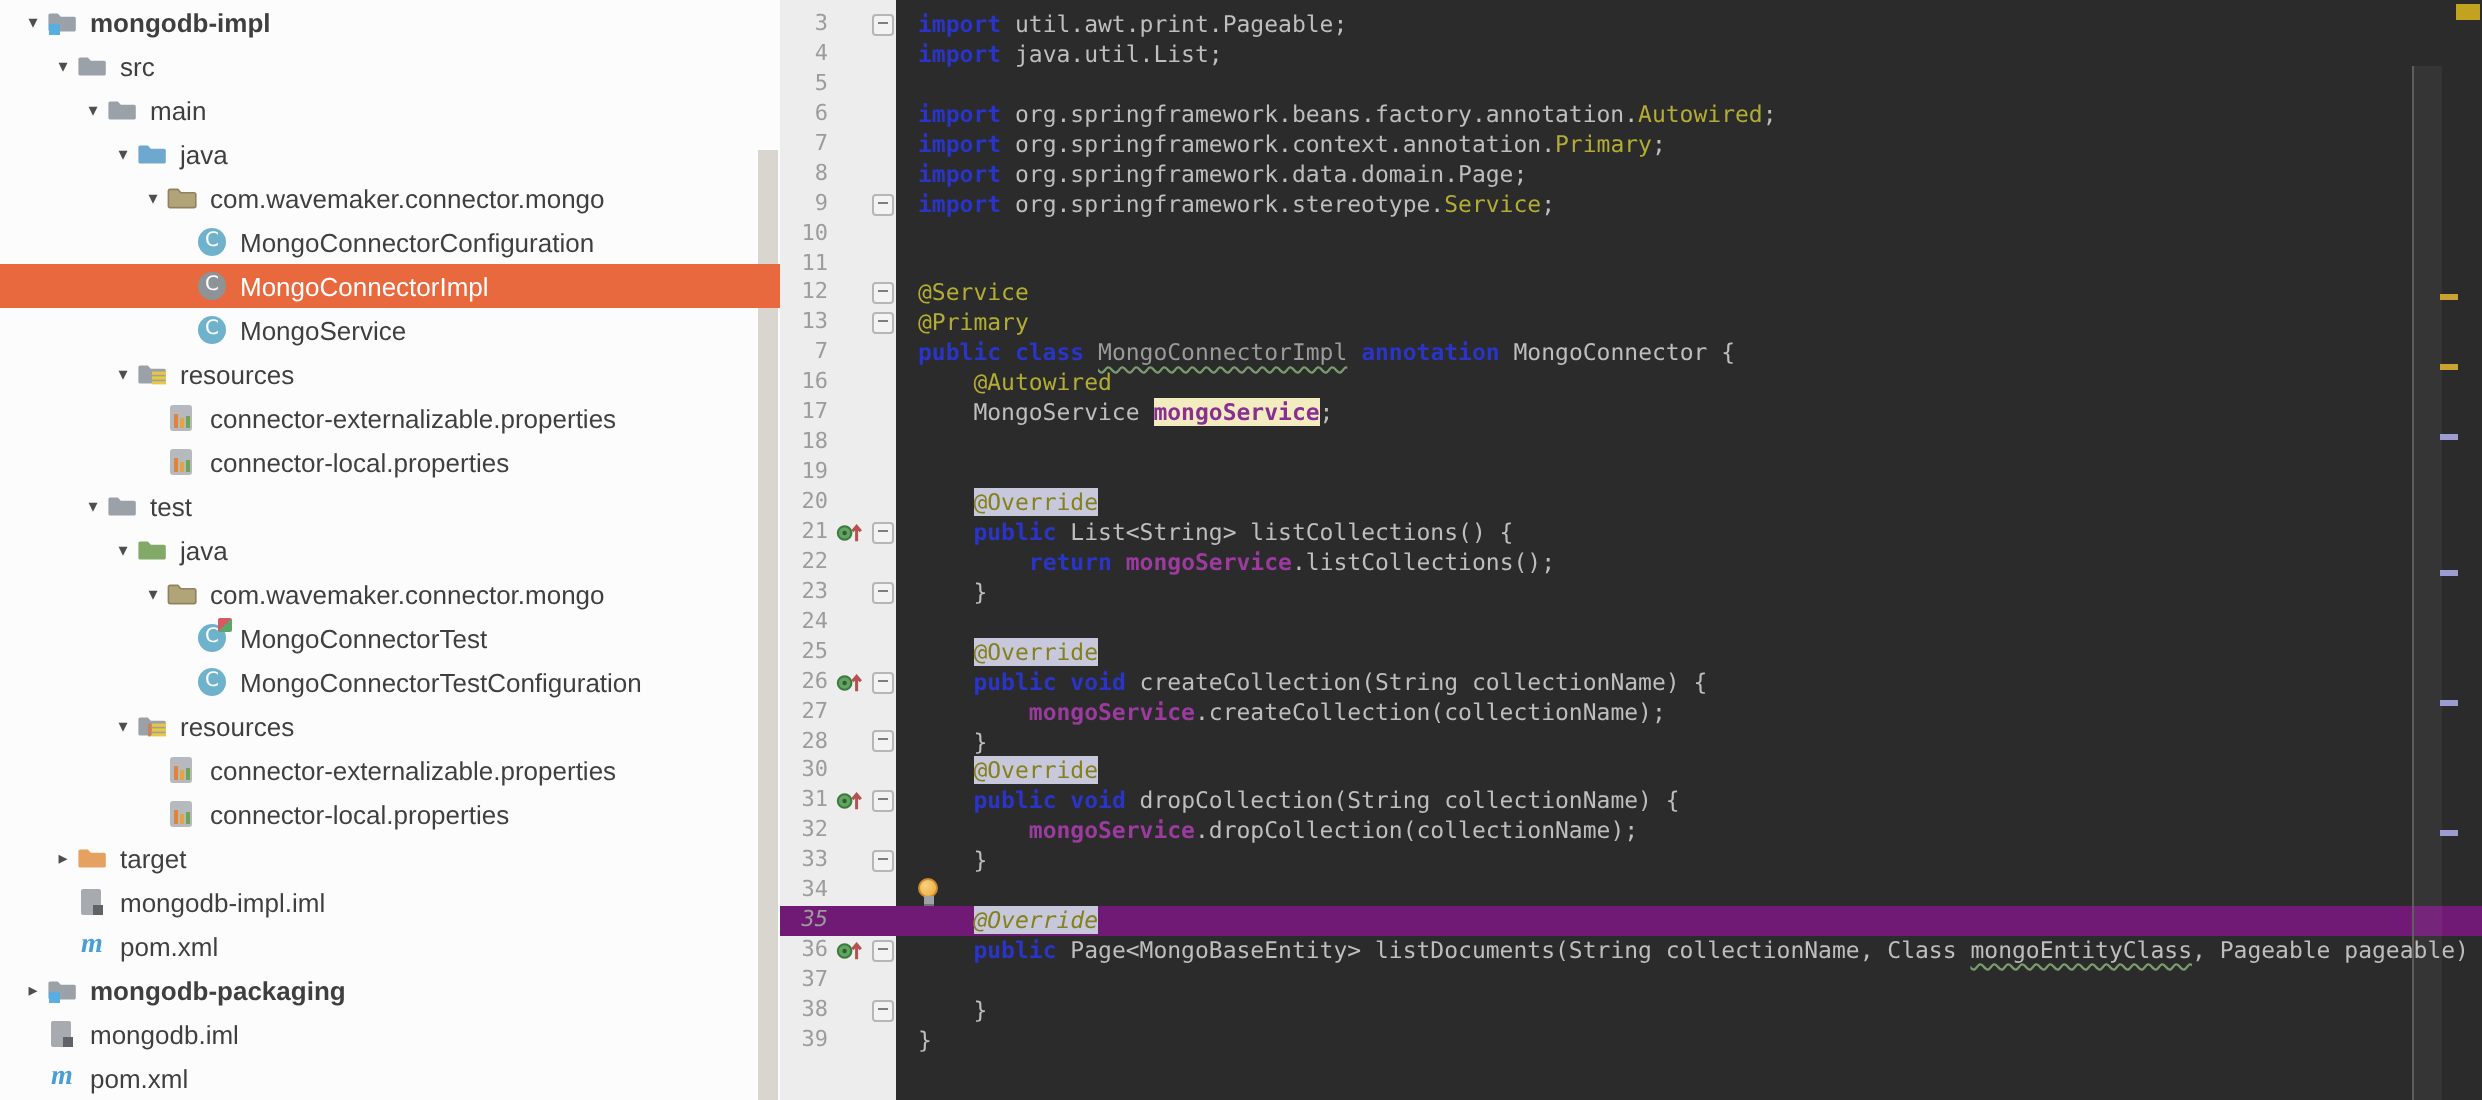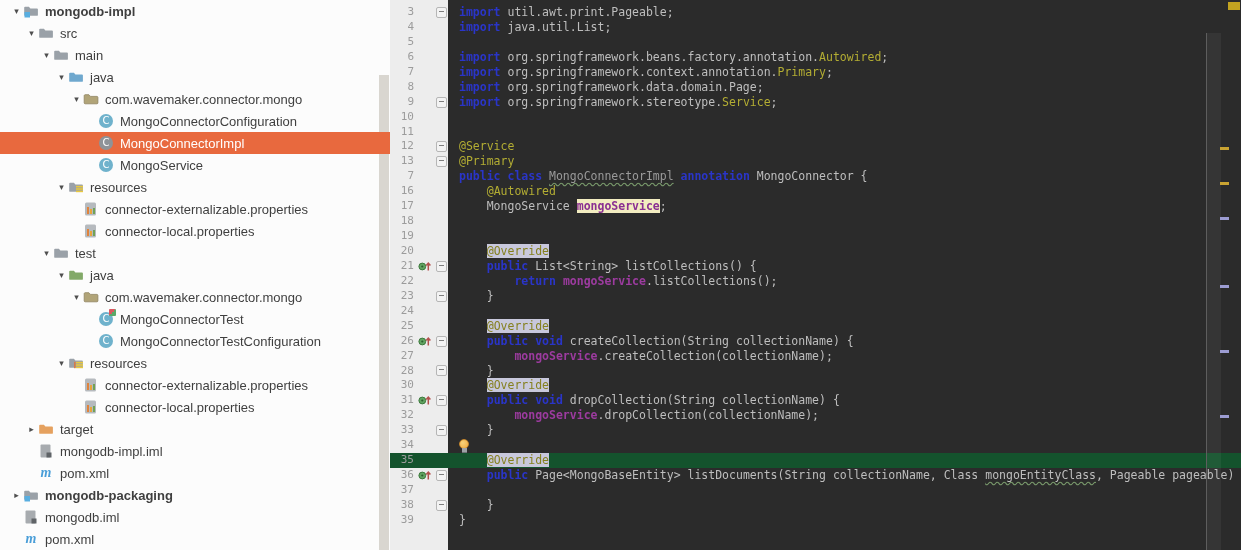--- a/index.html
+++ b/index.html
@@ -16,21 +16,21 @@
   .tlabel.b{font-weight:bold;}
   .cls{display:block;width:14px;height:14px;margin:1px;border-radius:50%;color:#FFF;font:10px/14px "DejaVu Sans",sans-serif;text-align:center;}
   .badge{position:absolute;right:-2px;top:-2px;width:7px;height:7px;border-radius:1px;background:linear-gradient(135deg,#DB5860 0 50%,#59A869 50% 100%);}
   .mvn{display:block;width:16px;color:#4A9ED8;font:italic bold 14px "Liberation Serif",serif;line-height:16px;text-align:center;}
 
   
   .editor{position:absolute;left:390px;top:0;width:851px;height:550px;background:#2B2B2B;overflow:hidden;font-family:"DejaVu Sans Mono",monospace;font-size:11.5px;}
   .gutterbg{position:absolute;left:0;top:0;width:58px;height:550px;background:#EDEDED;z-index:0;}
   .lines{position:absolute;left:0;top:5px;width:100%;z-index:1;}
   .cline{display:flex;height:14.95px;line-height:14.95px;white-space:pre;}
-  .cline.caret{background:#14532d;}
+  .cline.caret{background:#701a75;font-style:italic;}
   .lnum{width:24px;flex:none;text-align:right;color:#9C9C9C;font-size:11px;padding-right:3px;}
   .gico{width:15px;flex:none;display:flex;align-items:center;justify-content:center;}
   .fold{width:19px;flex:none;display:flex;align-items:center;}
   .ctext{padding-left:8px;}
   .chip{width:9px;height:9px;border:1px solid #B6B6B6;border-radius:2px;background:#F3F3F3;position:relative;margin-left:4px;}
   .chip::after{content:"";position:absolute;left:2px;top:3px;width:5px;height:1px;background:#7E7E7E;}
 
   .sg-kw{color:#2A35C8;font-weight:bold;}
   .sg-plain{color:#BEBEBE;}
   .sg-ann{color:#B3AD33;}

